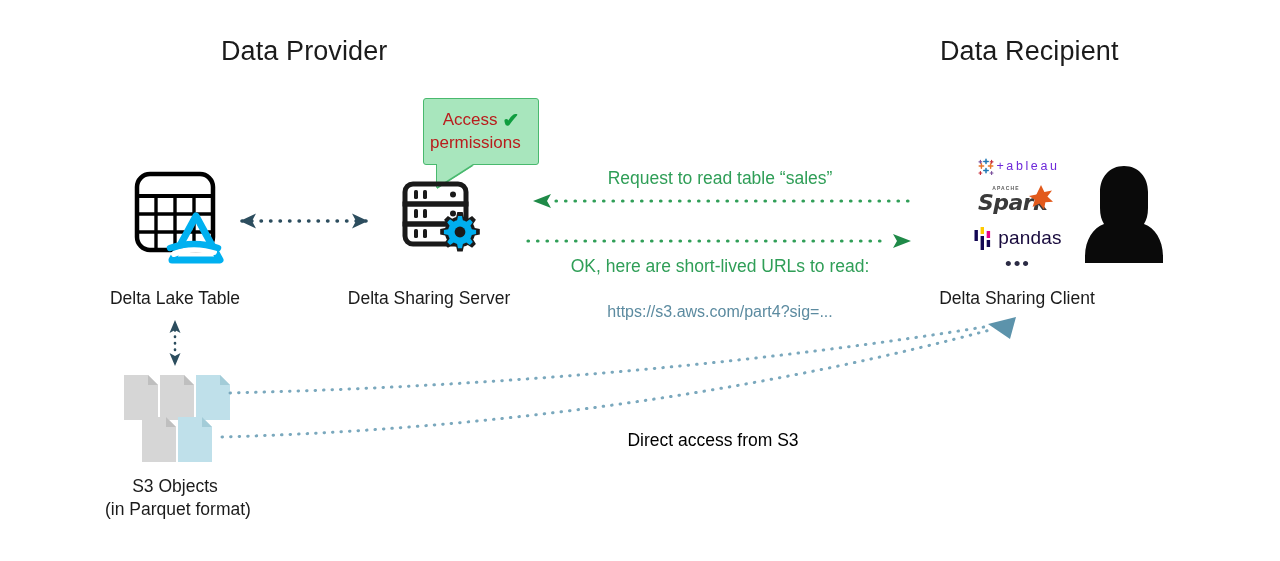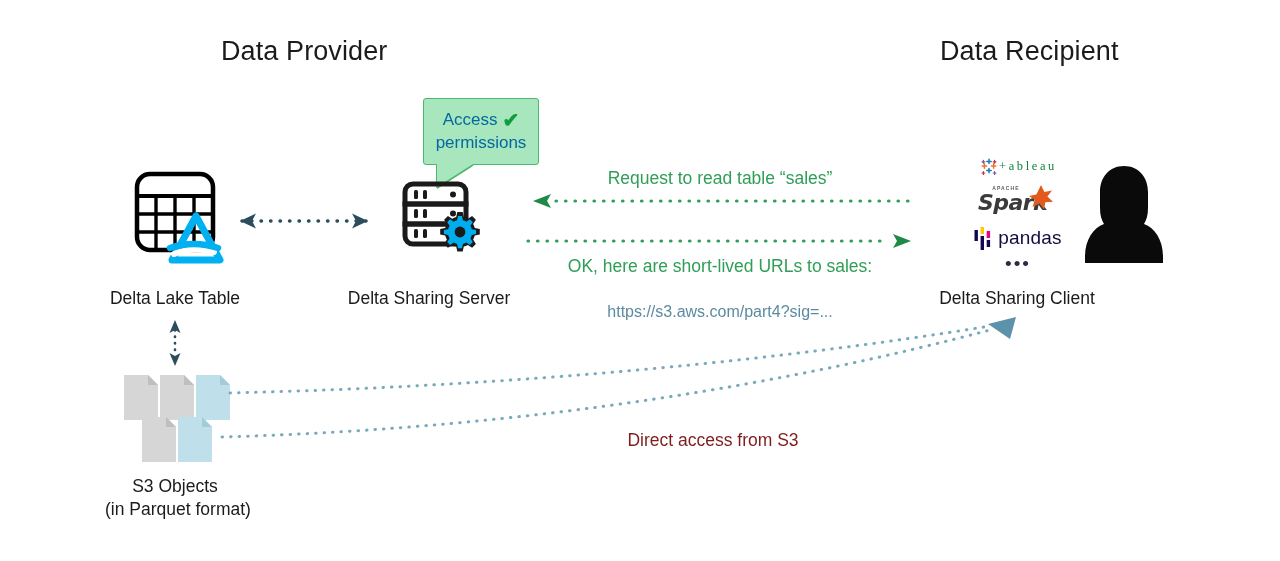--- a/index.html
+++ b/index.html
@@ -50,39 +50,39 @@
   .msg-url {
     font-size: 16px;
     color: #5c8ba0;
     text-align: center;
     white-space: nowrap;
     font-weight: 400;
     line-height: 22px;
   }
   .msg-blue {
     font-size: 17.5px;
-    color: #7f1d1d;
+    color: #000000;
     text-align: center;
     white-space: nowrap;
     font-weight: 400;
   }
 
   
   .callout {
     width: 116px;
     background: #a8e6bd;
     border: 1.5px solid #49b96e;
     border-radius: 3px;
     box-sizing: border-box;
     padding: 9px 6px 10px 6px;
   }
   .callout-text {
     font-size: 17px;
-    color: #0369a1;
-    text-align: center;
+    color: #b91c1c;
+    text-align: left;
     line-height: 23px;
     white-space: nowrap;
   }
   .callout-row {
     display: flex;
     align-items: center;
     justify-content: center;
     gap: 5px;
   }
   .check {
@@ -108,24 +108,23 @@
     font-size: 19px;
     color: #2b2b44;
     letter-spacing: 2px;
     text-align: center;
     width: 100%;
   }
 
   
   .tableau-word {
     font-size: 12.5px;
-    color: #15803d;
+    color: #6d28d9;
     letter-spacing: 2.6px;
     font-weight: 500;
-    font-family: Liberation Serif, serif;
   }
   .spark-apache {
     font-size: 5px;
     color: #5c5c5c;
     letter-spacing: 1.1px;
     font-weight: 700;
     text-align: center;
   }
   .spark-word {
     font-size: 22px;
@@ -235,21 +234,21 @@
     </svg>
   </div>
 
   <div class="abs" style="left:528px; top:230px;">
     <svg width="386" height="22" viewBox="0 0 386 22">
       <line x1="0" y1="11" x2="360" y2="11" stroke="#2f9e57" stroke-width="3.2" stroke-dasharray="0.5 9" stroke-linecap="round"></line>
       <path d="M383 11 L365 4 L369 11 L365 18 Z" fill="#1f8a48"></path>
     </svg>
   </div>
 
-  <div class="abs msg-green" style="left:530px; top:256px; width:380px;">OK, here are short-lived URLs to sales:</div>
+  <div class="abs msg-green" style="left:530px; top:256px; width:380px;">OK, here are short-lived URLs to read:</div>
 
 
   <div class="abs msg-url" style="left:530px; top:301px; width:380px;">https://s3.aws.com/part4?sig=...</div>
 
   <div class="abs" style="left:960px; top:155px; width:116px;">
 
     <div style="display:flex; align-items:center; justify-content:center; height:22px;">
       <svg width="20" height="20" viewBox="0 0 20 20">
         <g stroke-width="1.5" stroke-linecap="round">
           <g stroke="#1f77b4">

